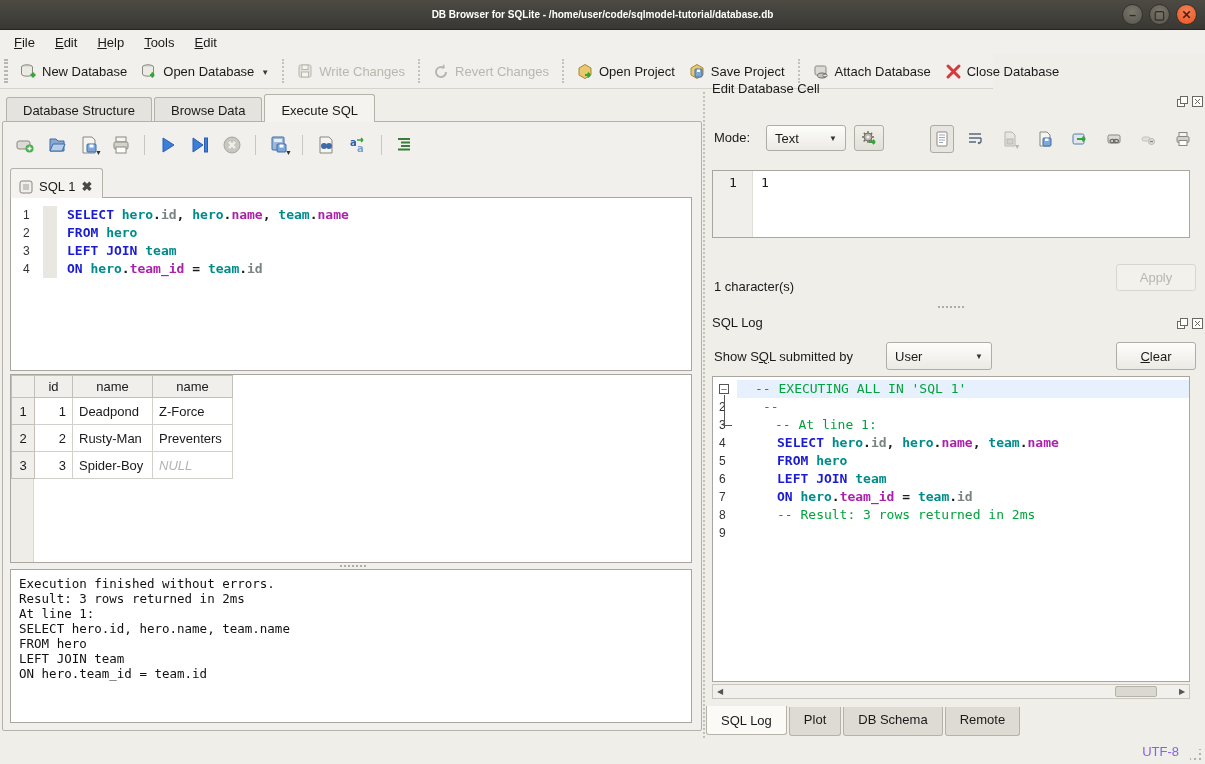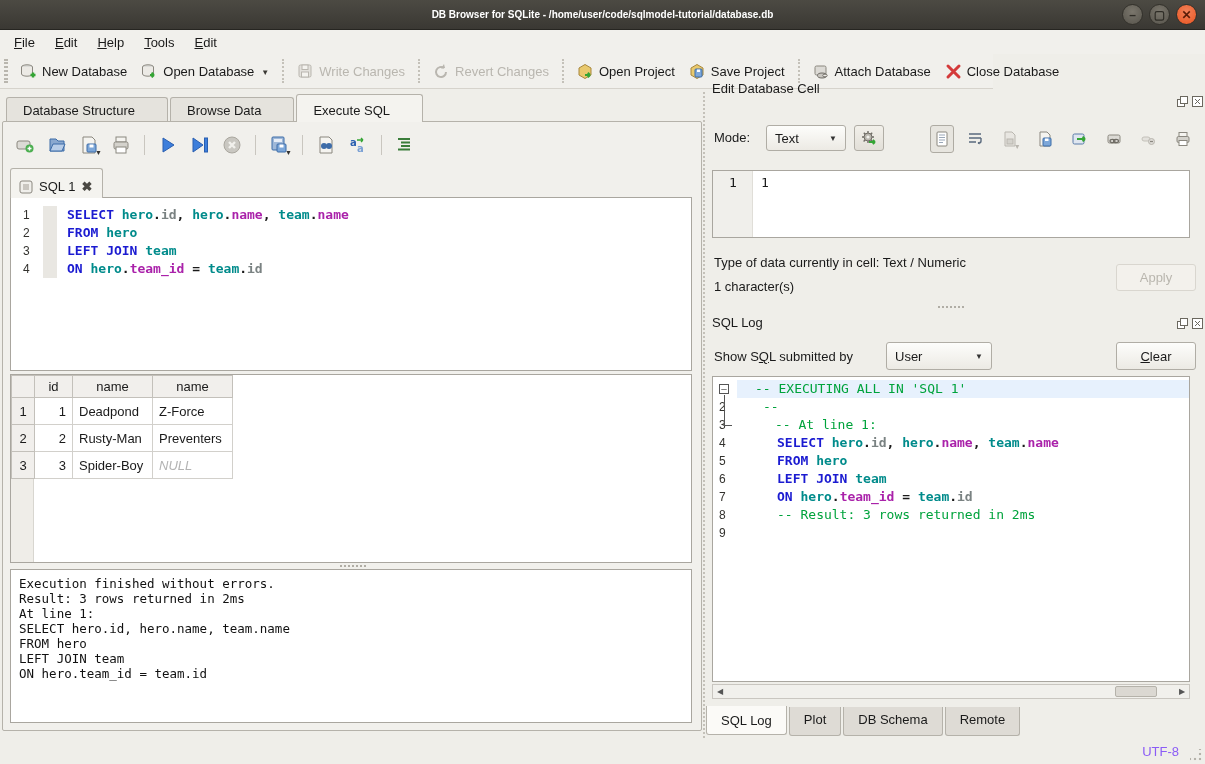--- a/index.html
+++ b/index.html
@@ -29,21 +29,21 @@
     border-bottom:1px solid #d6d3cc; display:flex; align-items:center; padding-left:2px; }
   .tb-handle { width:5px; height:24px; border-left:2px dotted #b9b6ae; border-right:2px dotted #b9b6ae; margin:0 5px 0 2px; }
   .tb-btn { display:flex; align-items:center; gap:5px; padding:5px 7px; white-space:nowrap; }
   .tb-btn.disabled { color:#b9b6af; }
   .tb-sep { width:1px; height:24px; border-left:2px dotted #c4c1b9; margin:0 6px; }
   .dd-arrow { font-size:8px; color:#3a3833; margin-left:2px; align-self:flex-end; padding-bottom:3px;}
   .sp24 { width:14px; }
 
   
   .main-tabs { position:absolute; left:6px; top:94px; height:28px; display:flex; }
-  .main-tab { padding:5px 32px 6px 16px; border:1px solid #b5b2aa; border-bottom:none; background:#e5e3dd;
+  .main-tab { padding:5px 16px 6px 16px; border:1px solid #b5b2aa; border-bottom:none; background:#e5e3dd;
     margin-right:2px; border-radius:3px 3px 0 0; margin-top:3px; }
   .main-tab.active { background:#f4f3ef; margin-top:0; padding-top:8px; position:relative; z-index:3; }
   .tabframe { position:absolute; left:2px; top:121px; width:700px; height:610px; border:1px solid #b5b2aa;
     background:#f1f0ec; border-radius:2px; }
 
   .sqlbar { position:absolute; left:14px; top:131px; height:28px; display:flex; align-items:center; gap:10px; }
   .ticon { width:22px; height:22px; display:flex; align-items:center; justify-content:center; position:relative; }
   .ticon .mini-dd { position:absolute; right:-2px; bottom:0; font-size:7px; color:#333; }
   .vsep { width:1px; height:20px; background:#c9c6bf; margin:0 2px; }
 
@@ -536,21 +536,20 @@
         </svg>
       </span>
   </div>
 
   <div class="codebox cellbox">
     <div class="cell-gutter"></div>
     <div class="cell-num-lbl">1</div>
     <div class="cell-text">1</div>
   </div>
 
-  <div class="label" style="position:absolute; left:714px; top:255px;">Type of data currently in cell: Text / Numeric</div>
   <div class="label" style="position:absolute; left:714px; top:279px;">1 character(s)</div>
   <div class="btn disabled" style="left:1116px; top:264px; width:80px;">
     <span>Apply</span>
   </div>
 
   <div class="rsplit-dots"></div>
 
   <div class="panel-title" style="left:712px; top:315px;">SQL Log</div>
   <div class="dockbtns" style="left:1176px; top:317px;">
     <span class="dockbtn">

